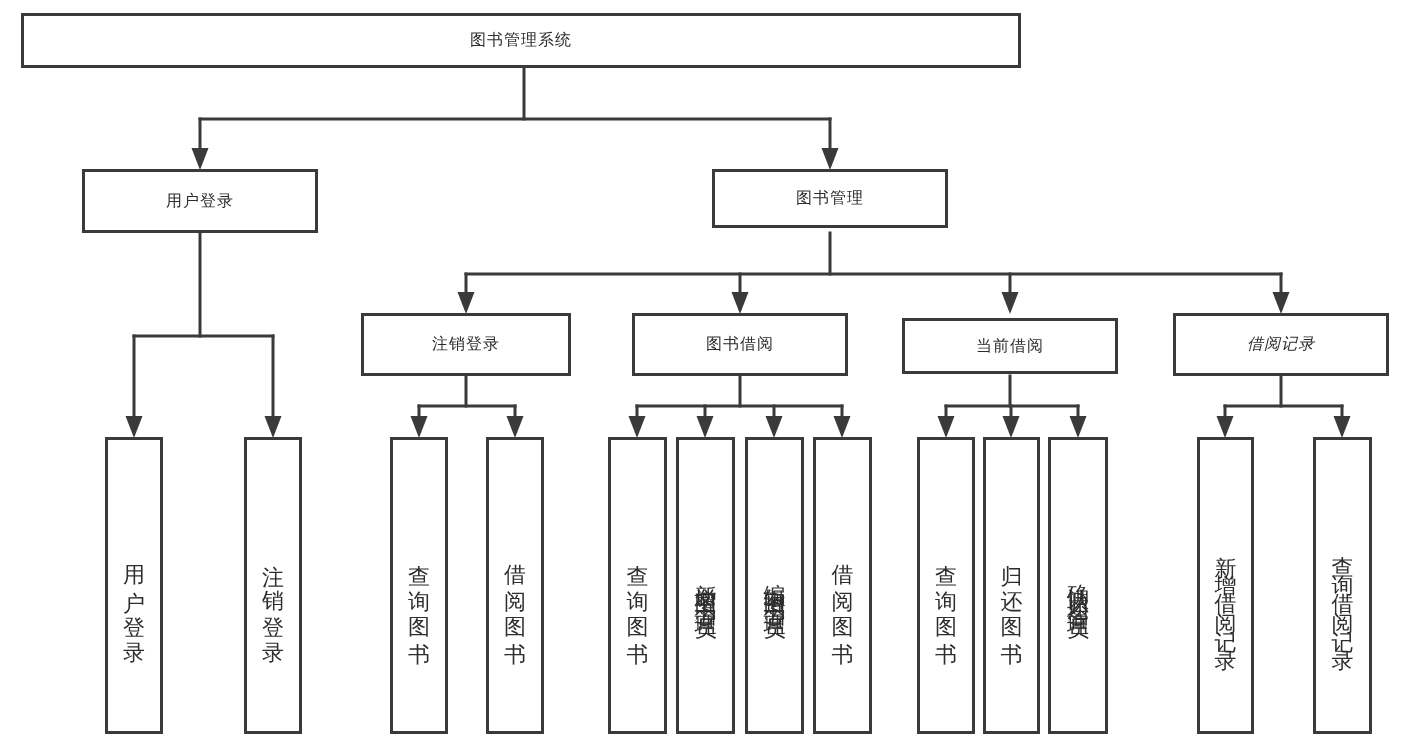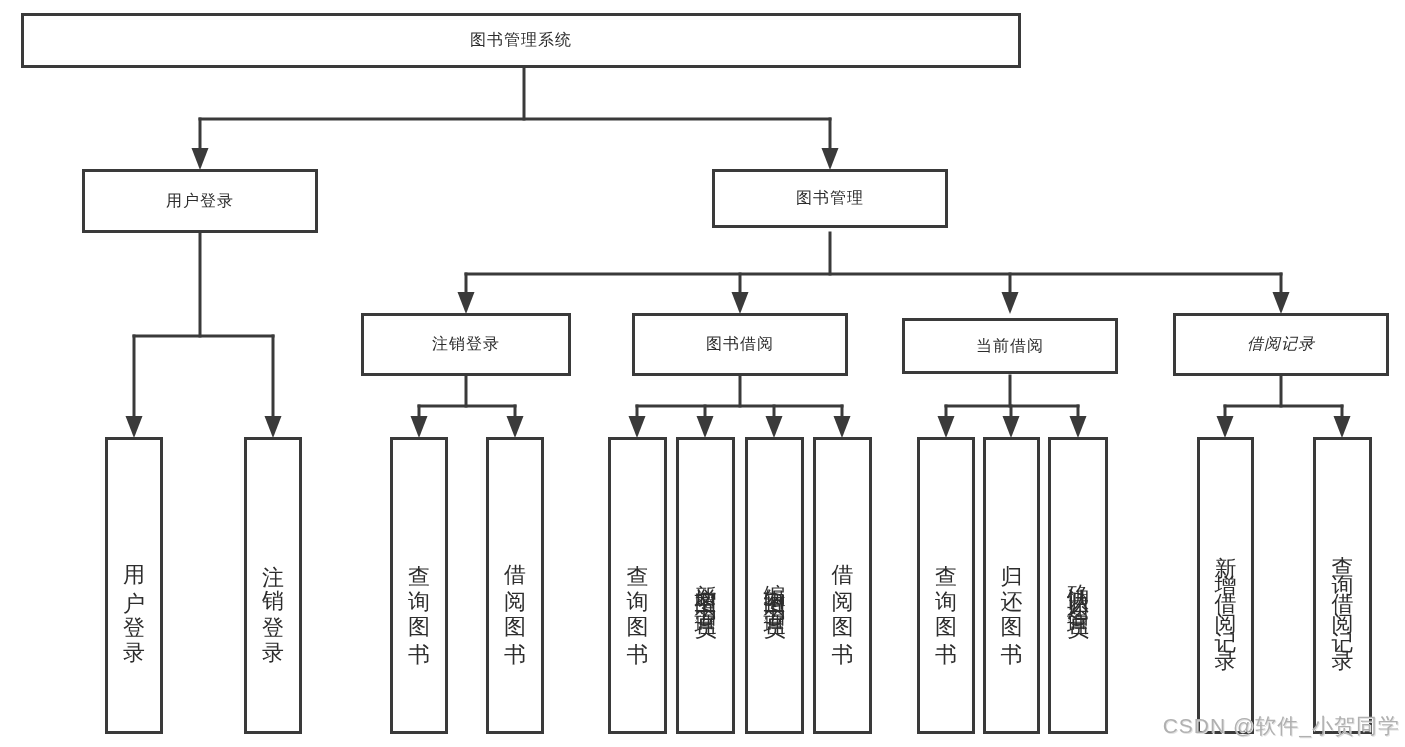--- a/index.html
+++ b/index.html
@@ -187,14 +187,13 @@
       <div class="node v-node" style="left: 1048px; top: 437px; width: 60px; height: 297px;">
         <span style="letter-spacing: 5px; margin-bottom: -5px;">确认归还（管理员）</span>
       </div>
       <div class="node v-node" style="left: 1197px; top: 437px; width: 57px; height: 297px;">
         <span style="letter-spacing: 19px; margin-bottom: -19px;">新增借阅记录</span>
       </div>
       <div class="node v-node" style="left: 1313px; top: 437px; width: 59px; height: 297px;">
         <span style="letter-spacing: 19px; margin-bottom: -19px;">查询借阅记录</span>
       </div>
     </div>
-  <div class="watermark">CSDN @软件_小贺同学</div>
 </div>
 
 </body></html>

